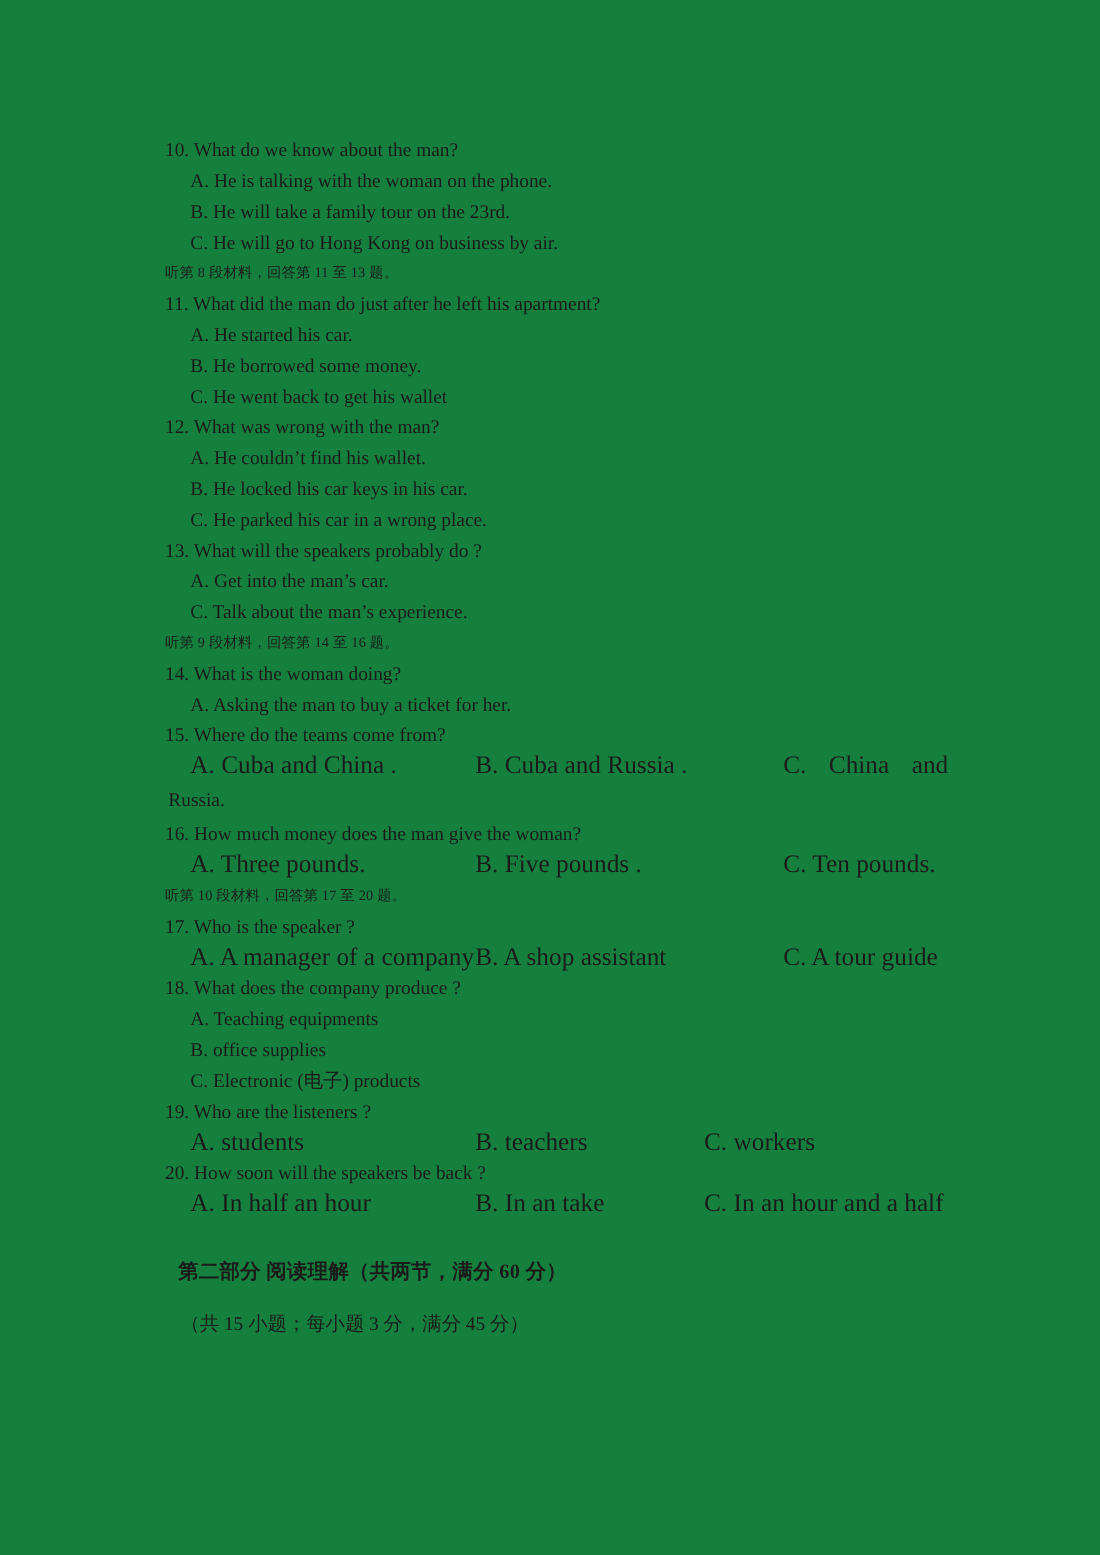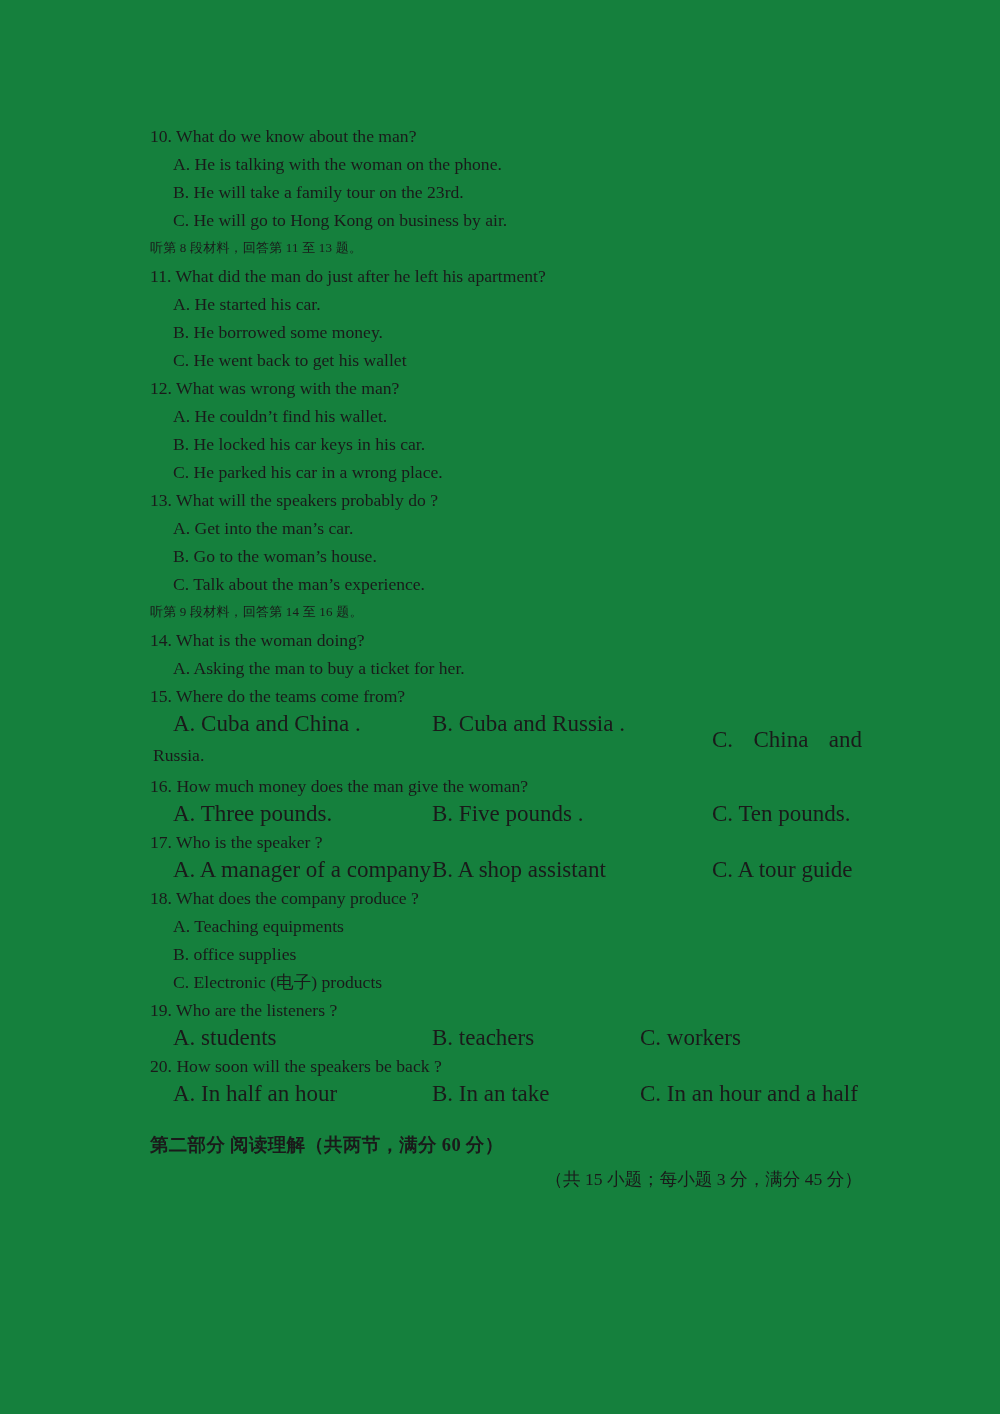--- a/index.html
+++ b/index.html
@@ -69,47 +69,45 @@
   .c-cn { left: 490px; text-align: center; }   
 
   
   .c-cw.spread {
     left: 562px;
     width: 150px;
     display: block;
     text-align: justify;
     text-align-last: justify;
     white-space: normal;
-    margin-top: 16px;
   }
   .contline {
     font-size: 17.6px;
     line-height: 28px;
     white-space: pre;
     margin: 3px;
   }
 
   
   .sec-head {
     font-size: 18.5px;
     line-height: 30px;
     font-weight: bold;
     white-space: pre;
-    margin: 0;
+    margin: 12px;
     padding-top: 22px;
     letter-spacing: 0.3px;
   }
   .sec-sub {
     font-size: 17.6px;
     line-height: 30px;
     white-space: pre;
     margin: 0;
     padding-left: 14px;
     padding-top: 4px;
-    text-align: right;
   }
 </style>
 </head>
 <body>
 
 <div class="page">
   <div class="content">
 
     <div>
       <p class="q">10. What do we know about the man?</p>
@@ -130,21 +128,20 @@
     <div>
       <p class="q">12. What was wrong with the man?</p>
       <p class="opt">A. He couldn’t find his wallet.</p>
       <p class="opt">B. He locked his car keys in his car.</p>
       <p class="opt">C. He parked his car in a wrong place.</p>
     </div>
 
     <div>
       <p class="q">13. What will the speakers probably do ?</p>
       <p class="opt">A. Get into the man’s car.</p>
-      <p class="opt">B. Go to the woman’s house.</p>
       <p class="opt">C. Talk about the man’s experience.</p>
     </div>
 
     <p class="cn">听第 9 段材料，回答第 14 至 16 题。</p>
 
     <div>
       <p class="q">14. What is the woman doing?</p>
       <p class="opt">A. Asking the man to buy a ticket for her.</p>
     </div>
 
@@ -160,20 +157,21 @@
 
     <div>
       <p class="q">16. How much money does the man give the woman?</p>
       <div class="optrow">
         <span class="c-a">A. Three pounds.</span>
         <span class="c-b">B. Five pounds .</span>
         <span class="c-cw">C. Ten pounds.</span>
       </div>
     </div>
 
+    <p class="cn">听第 10 段材料，回答第 17 至 20 题。</p>
 
     <div>
       <p class="q">17. Who is the speaker ?</p>
       <div class="optrow">
         <span class="c-a">A. A manager of a company</span>
         <span class="c-b">B. A shop assistant</span>
         <span class="c-cw">C. A tour guide</span>
       </div>
     </div>
 

